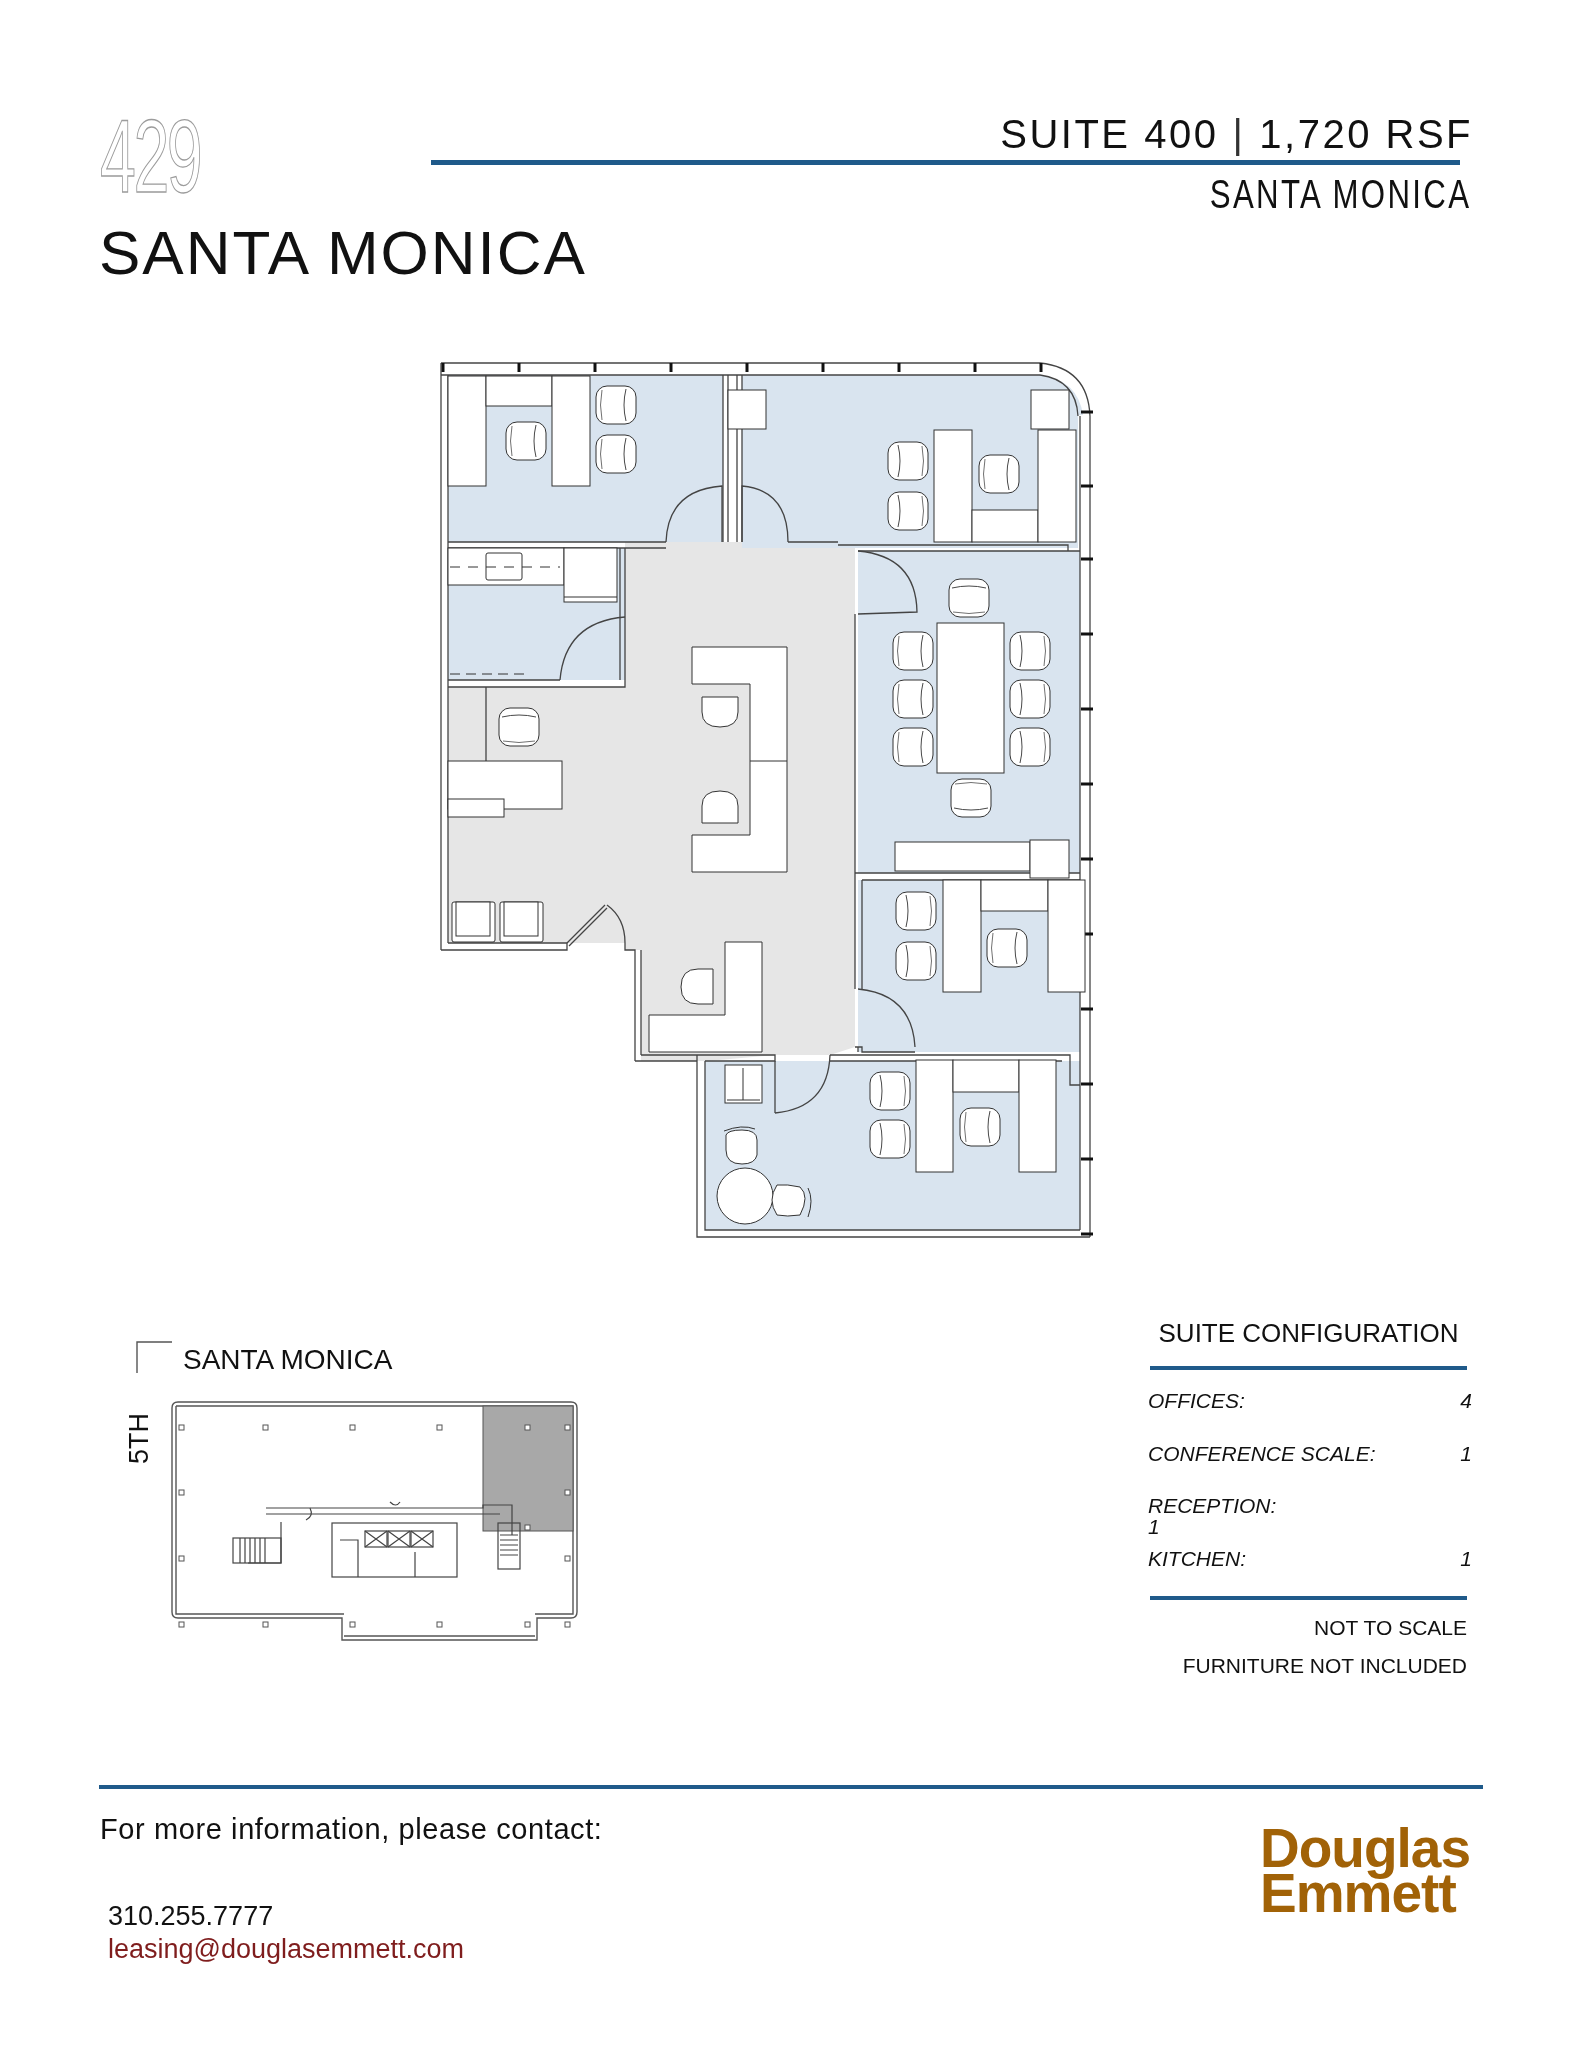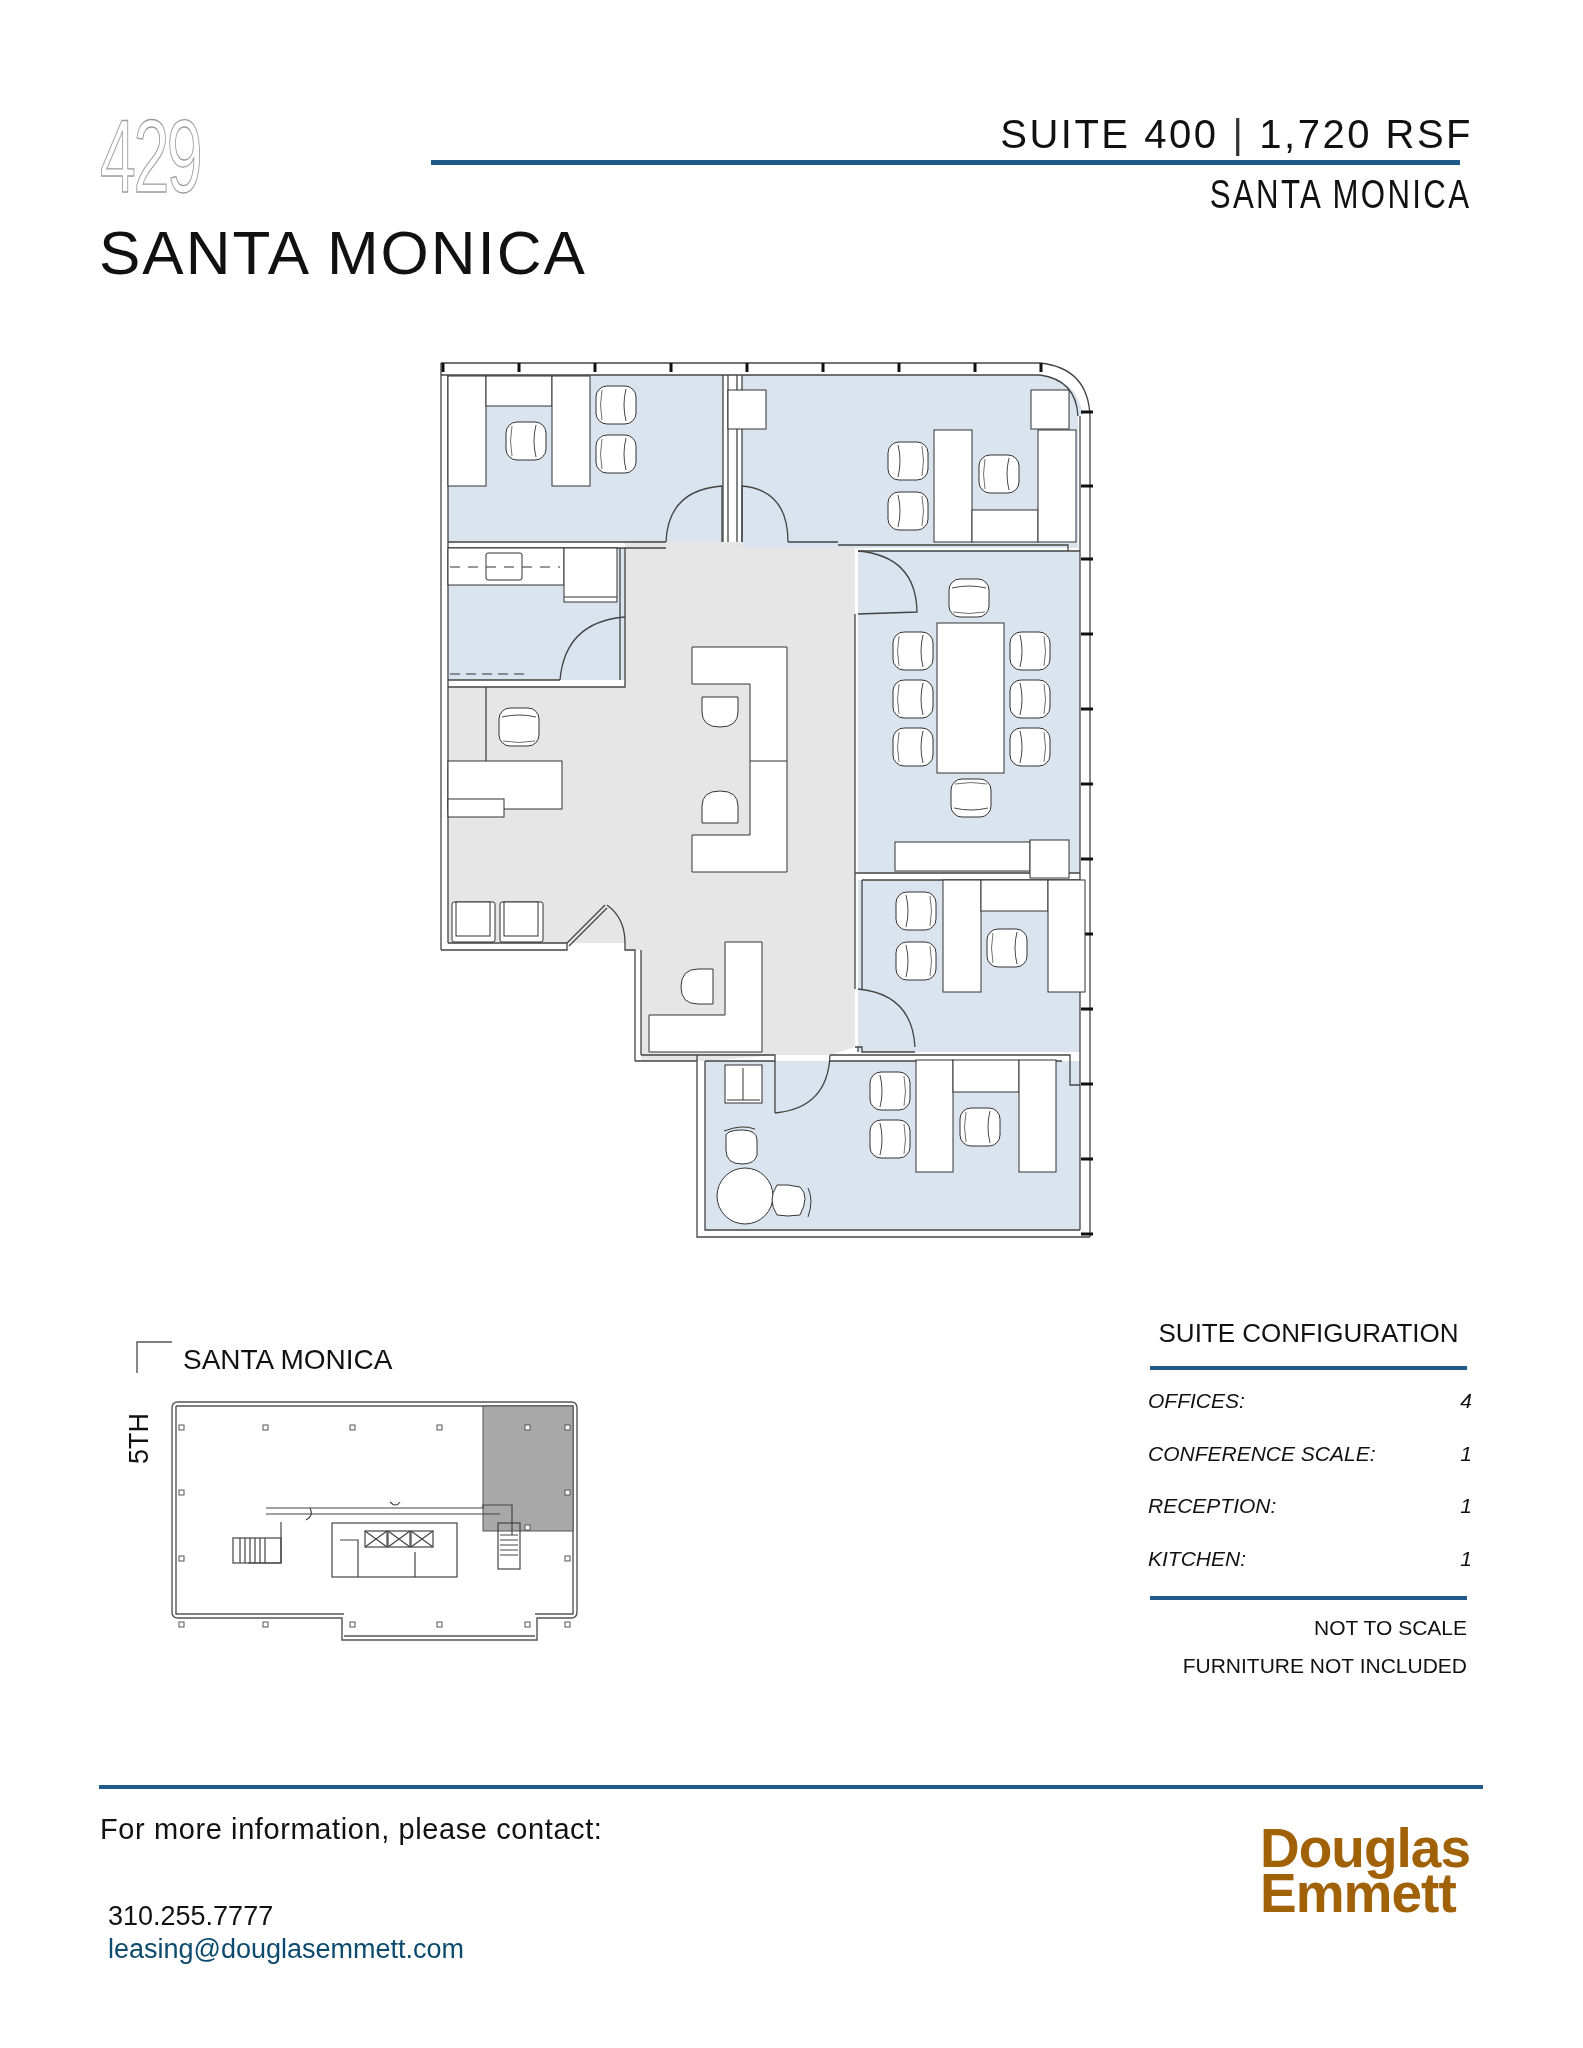--- a/index.html
+++ b/index.html
@@ -300,32 +300,32 @@
 <div class="abs config-title">SUITE CONFIGURATION</div>
 <div class="abs rule" style="left:1150px; top:1366px; width:317px; height:4px;"></div>
 <div class="abs config-row" style="top:1390px;">
   <span>OFFICES:</span>
   <span>4</span>
 </div>
 <div class="abs config-row" style="top:1443px;">
   <span>CONFERENCE SCALE:</span>
   <span>1</span>
 </div>
-<div class="abs config-row" style="top:1495px;">
+<div class="abs config-row" style="top:1495px;flex-direction:column;">
   <span>RECEPTION:</span>
   <span>1</span>
 </div>
 <div class="abs config-row" style="top:1548px;gap:25px;">
   <span>KITCHEN:</span>
   <span>1</span>
 </div>
 <div class="abs rule" style="left:1150px; top:1596px; width:317px; height:4px;"></div>
 <div class="abs note" style="top:1617px;">NOT TO SCALE</div>
 <div class="abs note" style="top:1655px;">FURNITURE NOT INCLUDED</div>
 
 <div class="abs rule" style="left:99px; top:1785px; width:1384px; height:4px;"></div>
 <div class="abs contact-head">For more information, please contact:</div>
 <a class="abs contact-line" style="top:1903px; color:#111; text-decoration:none;">310.255.7777</a>
-<a class="abs contact-line" style="top:1936px; color:#0c4a6e; text-decoration:none;">leasing@douglasemmett.com</a>
+<a class="abs contact-line" style="top:1936px; color:#7f1d1d; text-decoration:none;">leasing@douglasemmett.com</a>
 <div class="abs logo">
   <div>Douglas</div>
   <div>Emmett</div>
 </div>
 
 </body></html>

